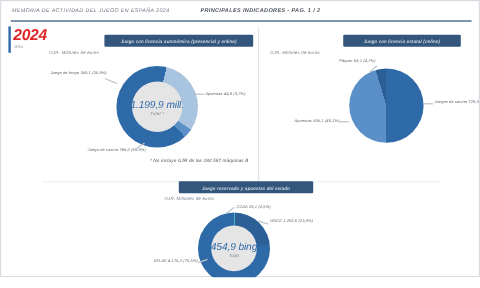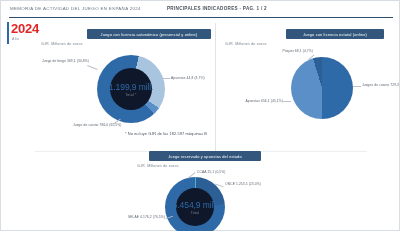--- a/index.html
+++ b/index.html
@@ -3,21 +3,21 @@
 <meta charset="utf-8">
 <style>
   html,body{margin:0;padding:0;}
   body{
     width:400px;height:231px;overflow:hidden;
     background:#ffffff;
     font-family:"Liberation Sans",sans-serif;
     color:#3d4650;
     position:relative;
   }
-  .frame{position:absolute;inset:0;border:1px solid #d8dde3;box-sizing:border-box;background:#fff;}
+  .frame{position:absolute;inset:0;border:1px solid #d8dde3;box-sizing:border-box;background:#fff;font-style:italic;}
 
   
   .hdr{position:absolute;left:0;top:0;width:400px;height:17px;}
   .hdr-title{
     position:absolute;left:9px;top:5px;
     font-size:4.4px;letter-spacing:.35px;color:#6a7480;
     white-space:nowrap;text-transform:uppercase;
   }
   .hdr-page{
     position:absolute;left:166px;top:5px;
@@ -52,21 +52,21 @@
     position:absolute;
     font-size:3.7px;color:#7b838d;letter-spacing:.15px;white-space:nowrap;
   }
   .vdiv{position:absolute;left:214px;top:22px;width:1px;height:128px;background:#dfe4e9;}
   .hdiv{position:absolute;left:34px;top:150px;width:332px;height:1px;background:#eceff2;}
 
   
   .donut-wrap{position:absolute;}
   .donut{position:absolute;border-radius:50%;}
   .donut-hole{
-    position:absolute;border-radius:50%;background:#0f172a;
+    position:absolute;border-radius:50%;background:#e5e5e5;
     display:flex;flex-direction:column;align-items:center;justify-content:center;
   }
   .donut-total{
     font-size:8.5px;color:#2f6aa8;font-weight:normal;letter-spacing:-.1px;
     line-height:10px;white-space:nowrap;
   }
   .donut-totlbl{font-size:3.6px;color:#7b838d;letter-spacing:.2px;margin-top:1px;white-space:nowrap;}
 
   
   .clabel{
@@ -155,21 +155,21 @@
     <div class="panel-banner" style="left:148px;top:150px;width:100px;">Juego reservado y apuestas del estado</div>
     <div class="panel-sub" style="left:136px;top:163px;">GJR. Millones de euros</div>
 
     <div class="donut-wrap" style="left:164px;top:176px;width:60px;height:60px;">
       <div class="donut" style="left:0;top:0;width:60px;height:60px;
            background:conic-gradient(
              #4bb3c4 0deg 1.8deg,
              #2b5f96 1.8deg 84.6deg,
              #2f6aa8 84.6deg 360deg);"></div>
       <div class="donut-hole" style="left:11px;top:11px;width:38px;height:38px;">
-        <div class="donut-total">5.454,9 mill.</div>
+        <div class="donut-total">5.454,9 bingo.</div>
         <div class="donut-totlbl">Total</div>
       </div>
     </div>
 
     <div class="leader" style="left:186px;top:174px;width:9px;height:.5px;transform:rotate(-38deg);"></div>
     <div class="clabel" style="left:196px;top:169px;">CCAA 25,1 (0,5%)</div>
 
     <div class="leader" style="left:214px;top:184px;width:9px;height:.5px;transform:rotate(18deg);"></div>
     <div class="clabel" style="left:224px;top:181px;">ONCE 1.253,5 (23,0%)</div>
 

